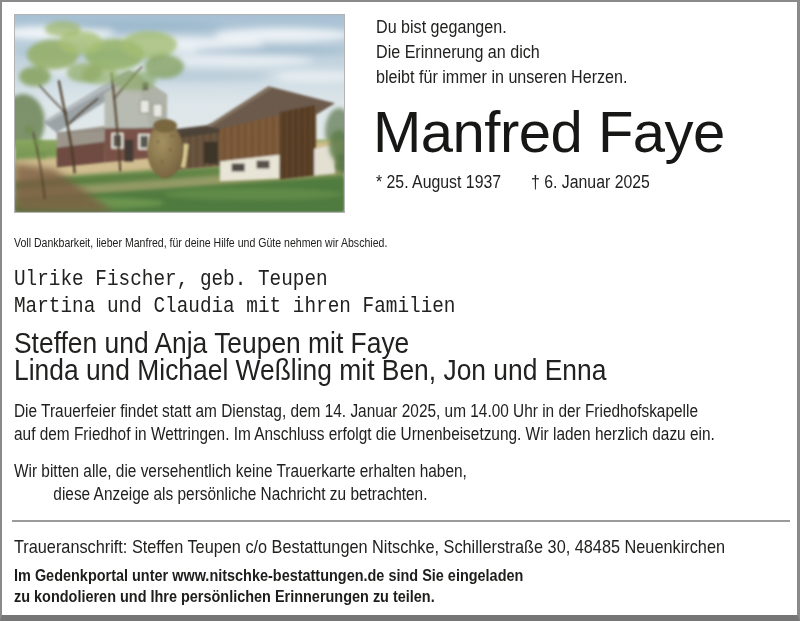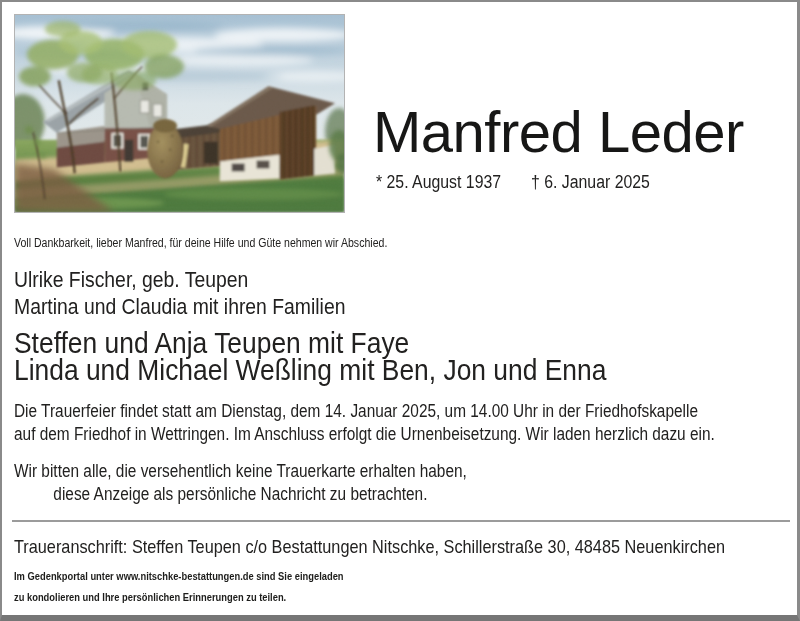--- a/index.html
+++ b/index.html
@@ -27,29 +27,29 @@
   .epitaph .line{display:block;transform:scaleX(0.92);transform-origin:0 0;white-space:nowrap;}
   .name{
     left:371px;top:100px;margin:0;
     font-size:58px;line-height:60px;font-weight:400;
     color:#171716;white-space:nowrap;letter-spacing:-0.5px;
   }
   .dates{left:374px;top:170px;font-size:18px;white-space:nowrap;
     transform:scaleX(0.88);transform-origin:0 0;}
   .dates .birth{margin-right:34px;}
   .intro{left:12px;top:230px;font-size:12px;line-height:22px;}
-  .names1{left:12px;top:265px;font-size:22px;line-height:26.5px;}
+  .names1{left:12px;top:265px;font-size:22px;line-height:26.5px;font-family:Liberation Mono, monospace;}
   .names2{left:12px;top:328px;font-size:30px;line-height:26.5px;}
   .funeral{left:12px;top:398px;font-size:17.5px;line-height:22.5px;}
   .cardnote{left:12px;top:458px;font-size:17.5px;line-height:22.5px;text-align:center;}
   .block .line{display:block;transform:scaleX(0.88);transform-origin:0 0;white-space:nowrap;}
   .divider{left:10px;top:518px;width:778px;height:2px;background:#9b9b9b;}
   .address{left:12px;top:534px;font-size:18.5px;}
   .address .line{display:block;transform:scaleX(0.88);transform-origin:0 0;white-space:nowrap;}
-  .portal{left:12px;top:564px;font-size:11px;font-weight:700;line-height:20.5px;color:#1d1d1b;}
+  .portal{left:12px;top:564px;font-size:17px;font-weight:700;line-height:20.5px;color:#1d1d1b;}
   .portal .line{display:block;transform:scaleX(0.85);transform-origin:0 0;white-space:nowrap;}
 </style>
 </head>
 <body>
 
 <div class="page">
 
   <div class="abs painting">
     <svg width="329" height="197" viewBox="0 0 331 199" preserveAspectRatio="none">
       <defs>
@@ -192,22 +192,27 @@
             <circle cx="28" cy="142" r="3"></circle>
         </g>
         <ellipse cx="326" cy="132" rx="10" ry="16" fill="#5a7a46" opacity="0.85" filter="url(#b2)"></ellipse>
         <ellipse cx="330" cy="150" rx="8" ry="10" fill="#4e6f40" opacity="0.8" filter="url(#b2)"></ellipse>
       </g>
 
       <rect x="0" y="0" width="331" height="199" filter="url(#grain)" opacity="0.55"></rect>
     </svg>
   </div>
 
-
-  <h1 class="abs name">Manfred Leder</h1>
+  <div class="abs epitaph">
+    <span class="line">Du bist gegangen.</span>
+    <span class="line">Die Erinnerung an dich</span>
+    <span class="line">bleibt für immer in unseren Herzen.</span>
+  </div>
+
+  <h1 class="abs name">Manfred Faye</h1>
 
   <div class="abs dates">
     <span class="birth">* 25. August 1937</span><span>† 6. Januar 2025</span>
   </div>
 
   <div class="abs intro block">
     <span class="line">Voll Dankbarkeit, lieber Manfred, für deine Hilfe und Güte nehmen wir Abschied.</span>
   </div>
 
   <div class="abs names1 block">

